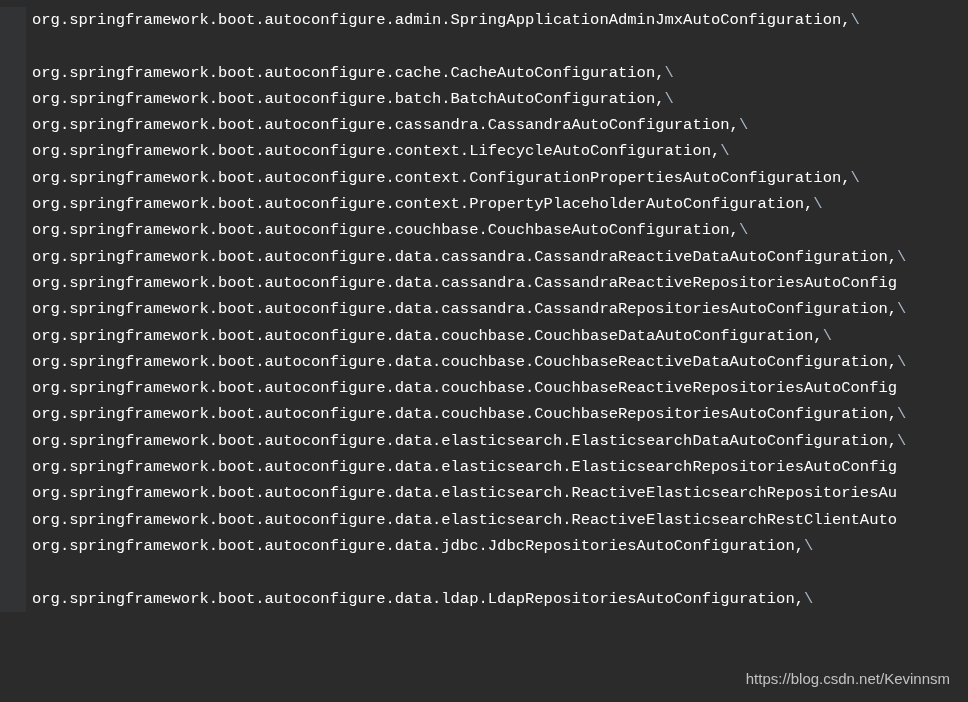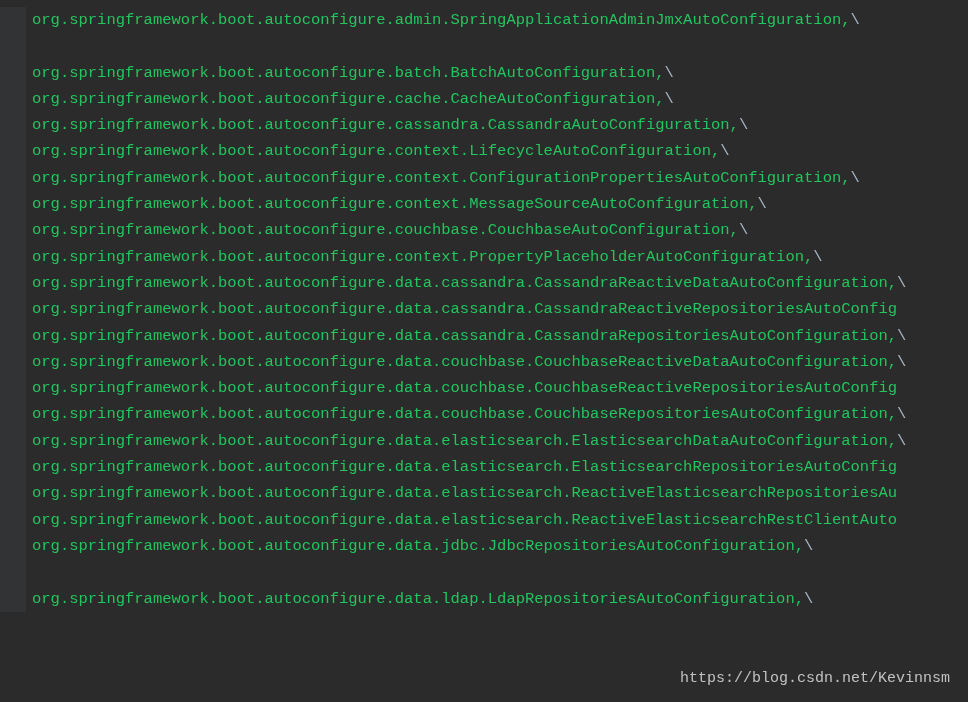--- a/index.html
+++ b/index.html
@@ -31,89 +31,89 @@
       width: 26px;
       flex-shrink: 0;
       background-color: #313335;
       height: 100%;
     }
     .line-content {
       padding-left: 6px;
       color: #cc7832;
     }
     .text {
-      color: #22c55e;
+      color: #ffffff;
     }
     .backslash {
       color: #a9b7c6;
     }
     .watermark {
       position: absolute;
       bottom: 10px;
       right: 18px;
       color: #dcdcdc;
-      font-family: Liberation Mono, monospace;
+      font-family: Liberation Sans, sans-serif;
       font-size: 15px;
       opacity: 0.85;
     }
   </style>
 </head>
 <body>
 
 <div class="editor" id="editor-container">
 <div class="line">
       <div class="gutter"></div>
       <div class="line-content"><span class="text">org.springframework.boot.autoconfigure.admin.SpringApplicationAdminJmxAutoConfiguration,</span><span class="backslash">\</span></div>
     </div>
     <div class="line">
       <div class="gutter"></div>
     </div>
     <div class="line">
       <div class="gutter"></div>
-      <div class="line-content"><span class="text">org.springframework.boot.autoconfigure.batch.BatchAutoConfiguration,</span><span class="backslash">\</span></div>
+      <div class="line-content"><span class="text">org.springframework.boot.autoconfigure.cache.CacheAutoConfiguration,</span><span class="backslash">\</span></div>
     </div>
     <div class="line">
       <div class="gutter"></div>
-      <div class="line-content"><span class="text">org.springframework.boot.autoconfigure.cache.CacheAutoConfiguration,</span><span class="backslash">\</span></div>
+      <div class="line-content"><span class="text">org.springframework.boot.autoconfigure.batch.BatchAutoConfiguration,</span><span class="backslash">\</span></div>
     </div>
     <div class="line">
       <div class="gutter"></div>
       <div class="line-content"><span class="text">org.springframework.boot.autoconfigure.cassandra.CassandraAutoConfiguration,</span><span class="backslash">\</span></div>
     </div>
     <div class="line">
       <div class="gutter"></div>
       <div class="line-content"><span class="text">org.springframework.boot.autoconfigure.context.LifecycleAutoConfiguration,</span><span class="backslash">\</span></div>
     </div>
     <div class="line">
       <div class="gutter"></div>
       <div class="line-content"><span class="text">org.springframework.boot.autoconfigure.context.ConfigurationPropertiesAutoConfiguration,</span><span class="backslash">\</span></div>
     </div>
     <div class="line">
       <div class="gutter"></div>
-      <div class="line-content"><span class="text">org.springframework.boot.autoconfigure.context.MessageSourceAutoConfiguration,</span><span class="backslash">\</span></div>
+      <div class="line-content"><span class="text">org.springframework.boot.autoconfigure.context.PropertyPlaceholderAutoConfiguration,</span><span class="backslash">\</span></div>
     </div>
     <div class="line">
       <div class="gutter"></div>
       <div class="line-content"><span class="text">org.springframework.boot.autoconfigure.couchbase.CouchbaseAutoConfiguration,</span><span class="backslash">\</span></div>
-    </div>
-    <div class="line">
-      <div class="gutter"></div>
-      <div class="line-content"><span class="text">org.springframework.boot.autoconfigure.context.PropertyPlaceholderAutoConfiguration,</span><span class="backslash">\</span></div>
     </div>
     <div class="line">
       <div class="gutter"></div>
       <div class="line-content"><span class="text">org.springframework.boot.autoconfigure.data.cassandra.CassandraReactiveDataAutoConfiguration,</span><span class="backslash">\</span></div>
     </div>
     <div class="line">
       <div class="gutter"></div>
       <div class="line-content"><span class="text">org.springframework.boot.autoconfigure.data.cassandra.CassandraReactiveRepositoriesAutoConfig</span><span class="backslash"></span></div>
     </div>
     <div class="line">
       <div class="gutter"></div>
       <div class="line-content"><span class="text">org.springframework.boot.autoconfigure.data.cassandra.CassandraRepositoriesAutoConfiguration,</span><span class="backslash">\</span></div>
+    </div>
+    <div class="line">
+      <div class="gutter"></div>
+      <div class="line-content"><span class="text">org.springframework.boot.autoconfigure.data.couchbase.CouchbaseDataAutoConfiguration,</span><span class="backslash">\</span></div>
     </div>
     <div class="line">
       <div class="gutter"></div>
       <div class="line-content"><span class="text">org.springframework.boot.autoconfigure.data.couchbase.CouchbaseReactiveDataAutoConfiguration,</span><span class="backslash">\</span></div>
     </div>
     <div class="line">
       <div class="gutter"></div>
       <div class="line-content"><span class="text">org.springframework.boot.autoconfigure.data.couchbase.CouchbaseReactiveRepositoriesAutoConfig</span><span class="backslash"></span></div>
     </div>
     <div class="line">

